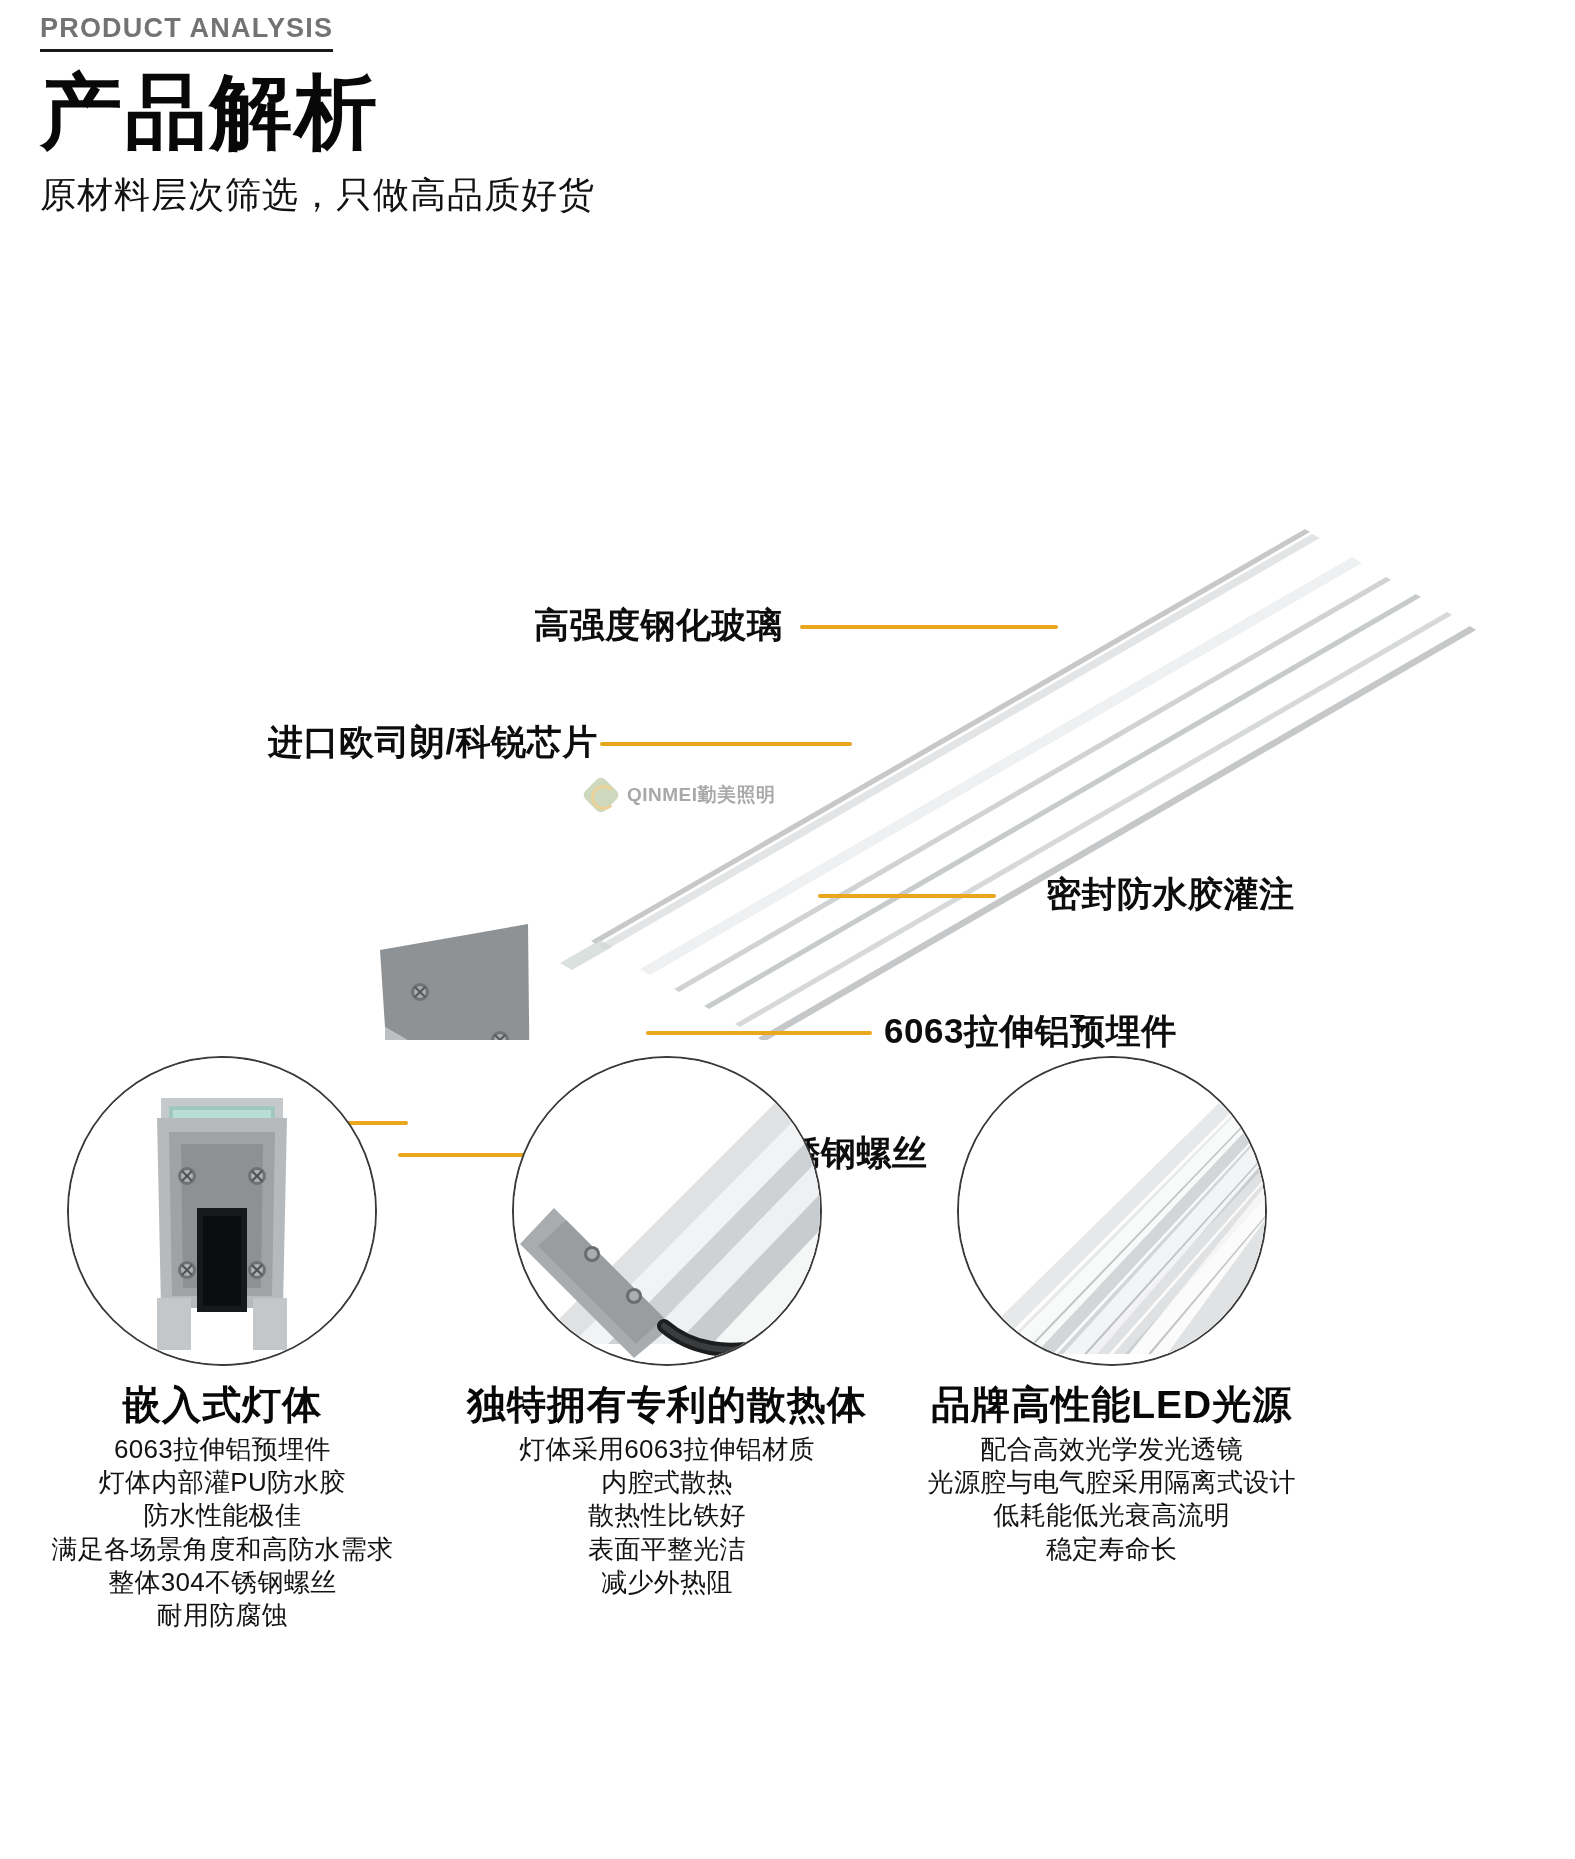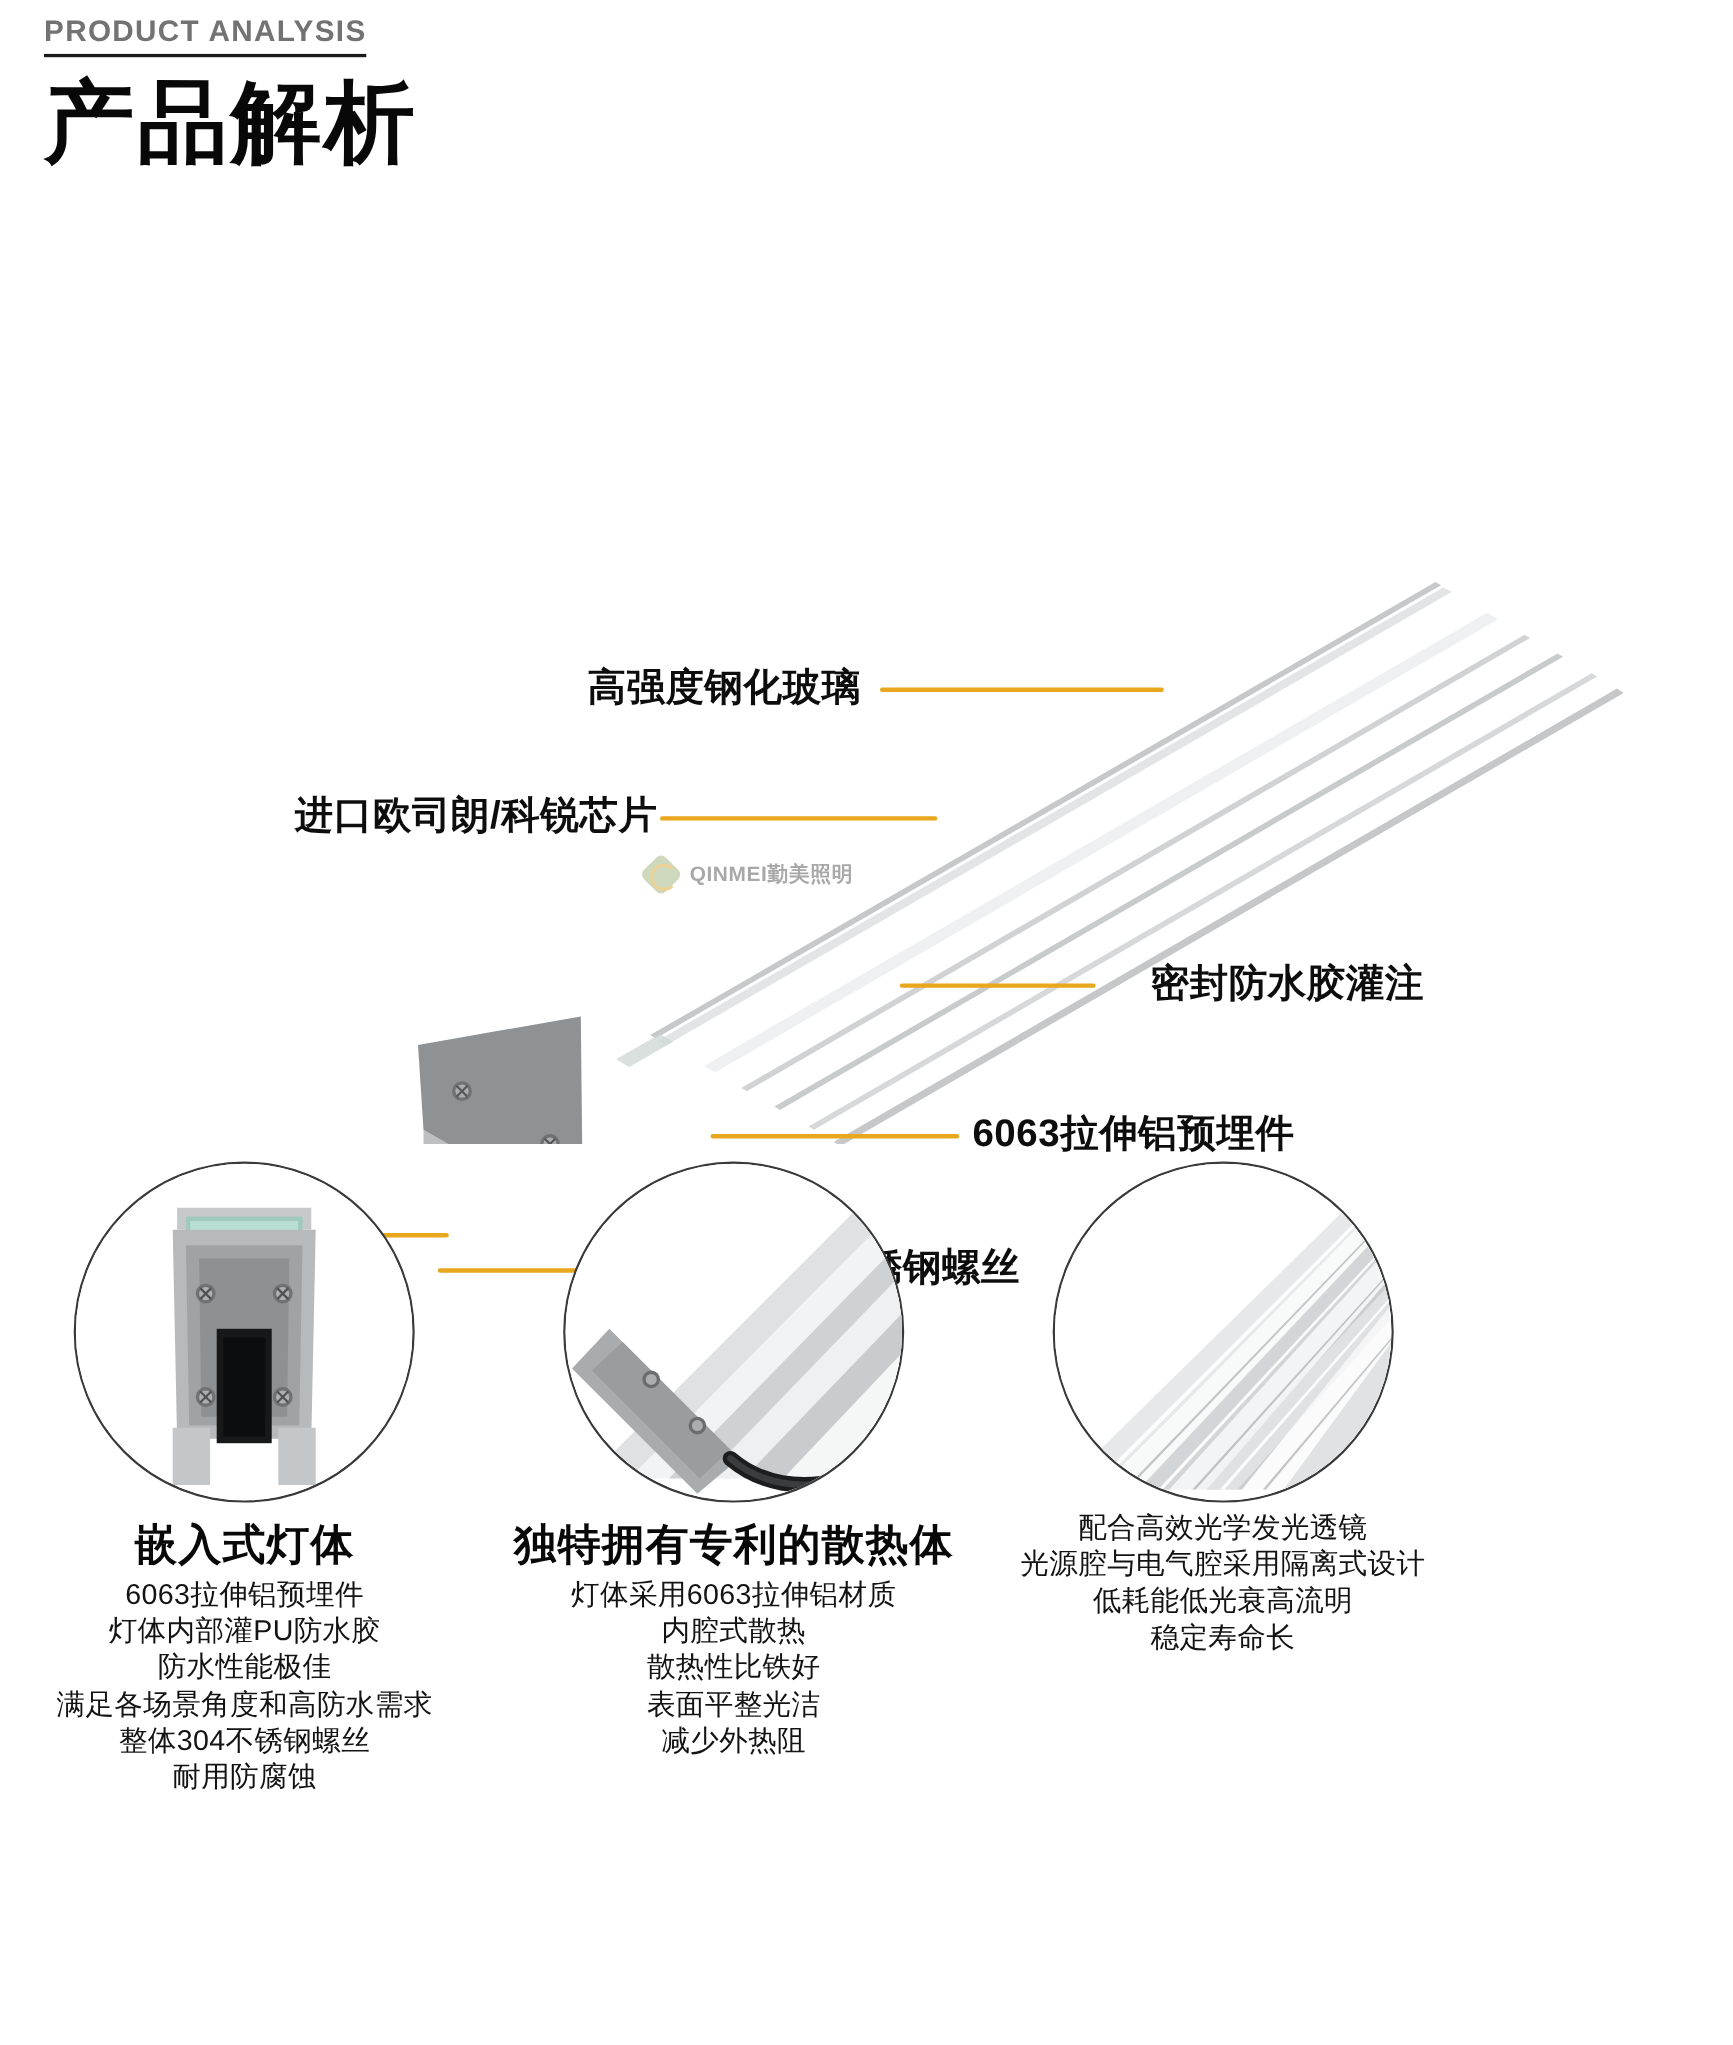--- a/index.html
+++ b/index.html
@@ -162,20 +162,21 @@
     letter-spacing: 0.3px;
     white-space: nowrap;
   }
 </style>
 </head>
 <body>
 
 <div class="header">
   <div class="eyebrow">PRODUCT ANALYSIS</div>
   <div class="big-title">产品解析</div>
+  <div class="subtitle">原材料层次筛选，只做高品质好货</div>
 </div>
 
 <div class="stage">
 
   <svg width="1575" height="790" viewBox="0 0 1575 790">
     <defs>
       <linearGradient id="topGlass" x1="0" y1="0" x2="0" y2="1">
         <parameter name="stop" offset="0%" stop-color="#f2f3f4"></parameter>
         <parameter name="stop" offset="45%" stop-color="#dcdee0"></parameter>
         <parameter name="stop" offset="100%" stop-color="#c9ccce"></parameter>
@@ -389,20 +390,21 @@
           <polygon points="306,68 306,71 98,296 94,296" fill="#ffffff"></polygon>
           <polygon points="306,120 306,123 154,296 150,296" fill="#ffffff"></polygon>
         </g>
         <g opacity="0.5">
           <polygon points="306,44 306,46 66,296 63,296" fill="#8d9092"></polygon>
           <polygon points="306,96 306,98 128,296 125,296" fill="#8d9092"></polygon>
           <polygon points="306,158 306,160 192,296 189,296" fill="#8d9092"></polygon>
         </g>
       </svg>
     </div>
+    <div class="card-title">品牌高性能LED光源</div>
     <div class="card-lines">
       <div>配合高效光学发光透镜</div>
       <div>光源腔与电气腔采用隔离式设计</div>
       <div>低耗能低光衰高流明</div>
       <div>稳定寿命长</div>
     </div>
   </div>
 
 </div>
 

